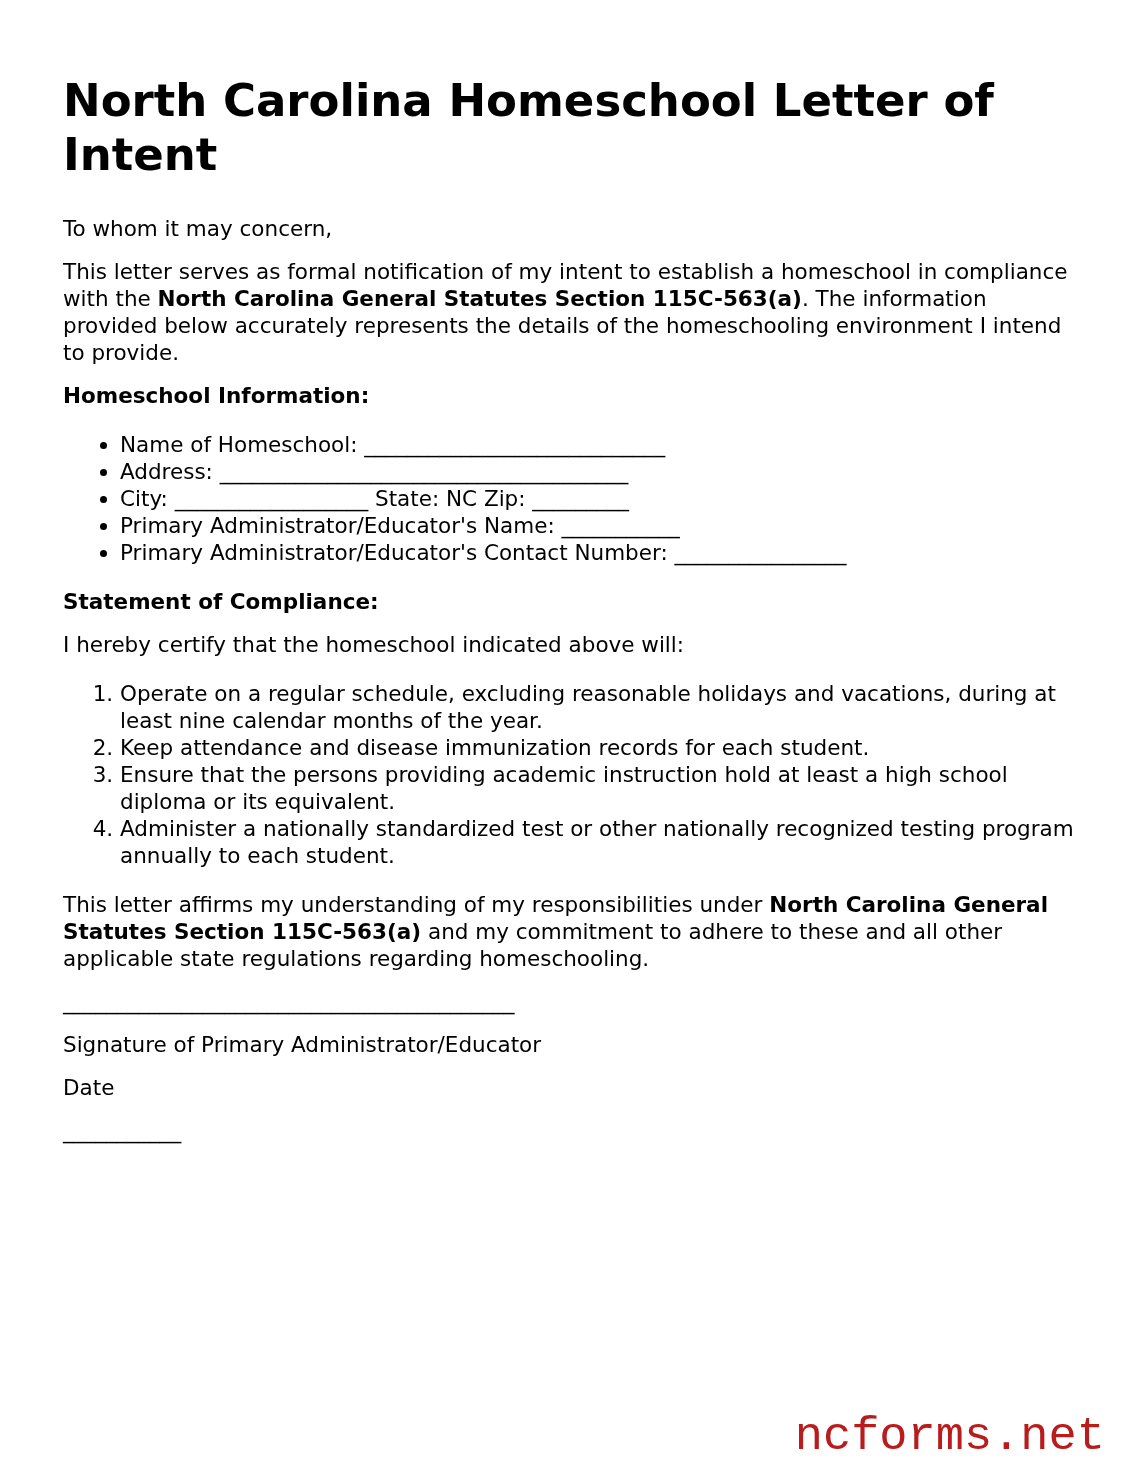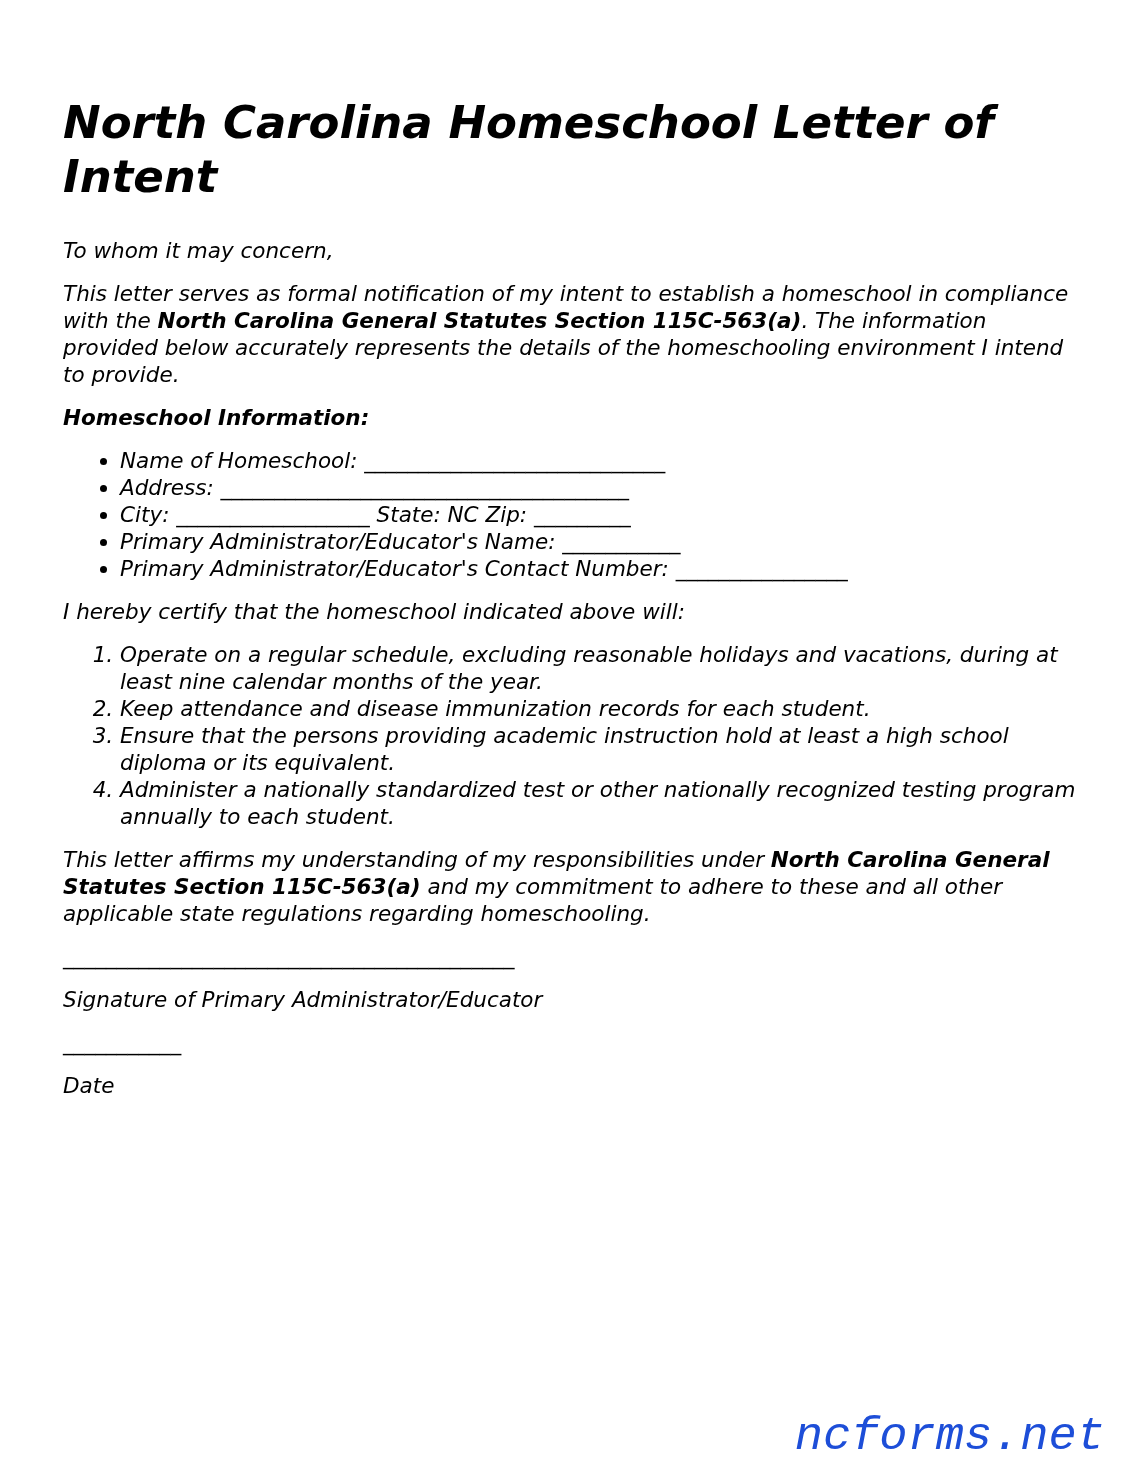--- a/index.html
+++ b/index.html
@@ -5,44 +5,43 @@
   html, body {
     margin: 0;
     padding: 0;
     background: #ffffff;
   }
   .page {
     position: relative;
     width: 1141px;
     height: 1477px;
     box-sizing: border-box;
-    padding: 96px 63px 0 63px;
+    padding: 74px 63px 0 63px;
     background: #ffffff;
     color: #000000;
     font-family: "DejaVu Sans", "Liberation Sans", sans-serif;
     font-size: 21.5px;
     line-height: 27px;
     overflow: hidden;
-    font-style: italic;
   }
   h1.doc-title {
     font-size: 45px;
     line-height: 54px;
     font-weight: bold;
     margin: 0 0 33px 0;
     letter-spacing: 0;
   }
   p {
     margin: 16px 0;
   }
   p.bold {
     font-weight: bold;
   }
   ul.info-list, ol.compliance-list {
-    margin: 10px 0;
+    margin: 22px 0;
     padding-left: 57px;
   }
   ul.info-list li, ol.compliance-list li {
     margin: 0;
   }
   p.closing {
     max-width: 1000px;
   }
   .watermark {
     position: absolute;
@@ -67,36 +66,37 @@
   <p class="bold">Homeschool Information:</p>
 
   <ul class="info-list">
       <li>Name of Homeschool: ____________________________</li>
       <li>Address: ______________________________________</li>
       <li>City: __________________ State: NC Zip: _________</li>
       <li>Primary Administrator/Educator's Name: ___________</li>
       <li>Primary Administrator/Educator's Contact Number: ________________</li>
     </ul>
 
+  <p class="bold">Statement of Compliance:</p>
 
   <p>I hereby certify that the homeschool indicated above will:</p>
 
   <ol class="compliance-list">
       <li>Operate on a regular schedule, excluding reasonable holidays and vacations, during at least nine calendar months of the year.</li>
       <li>Keep attendance and disease immunization records for each student.</li>
       <li>Ensure that the persons providing academic instruction hold at least a high school diploma or its equivalent.</li>
       <li>Administer a nationally standardized test or other nationally recognized testing program annually to each student.</li>
     </ol>
 
   <p class="closing"><span>This letter affirms my understanding of my responsibilities under </span><b>North Carolina General Statutes Section 115C-563(a)</b><span> and my commitment to adhere to these and all other applicable state regulations regarding homeschooling.</span></p>
 
 
   <p>__________________________________________</p>
 
   <p>Signature of Primary Administrator/Educator</p>
 
+  <p>Date</p>
+
   <p>___________</p>
 
-  <p>Date</p>
-
-  <div class="watermark" style="color: #1d4ed8;">ncforms.net</div>
+  <div class="watermark" style="color: #b91c1c;">ncforms.net</div>
 
 </div>
 
 </body></html>

